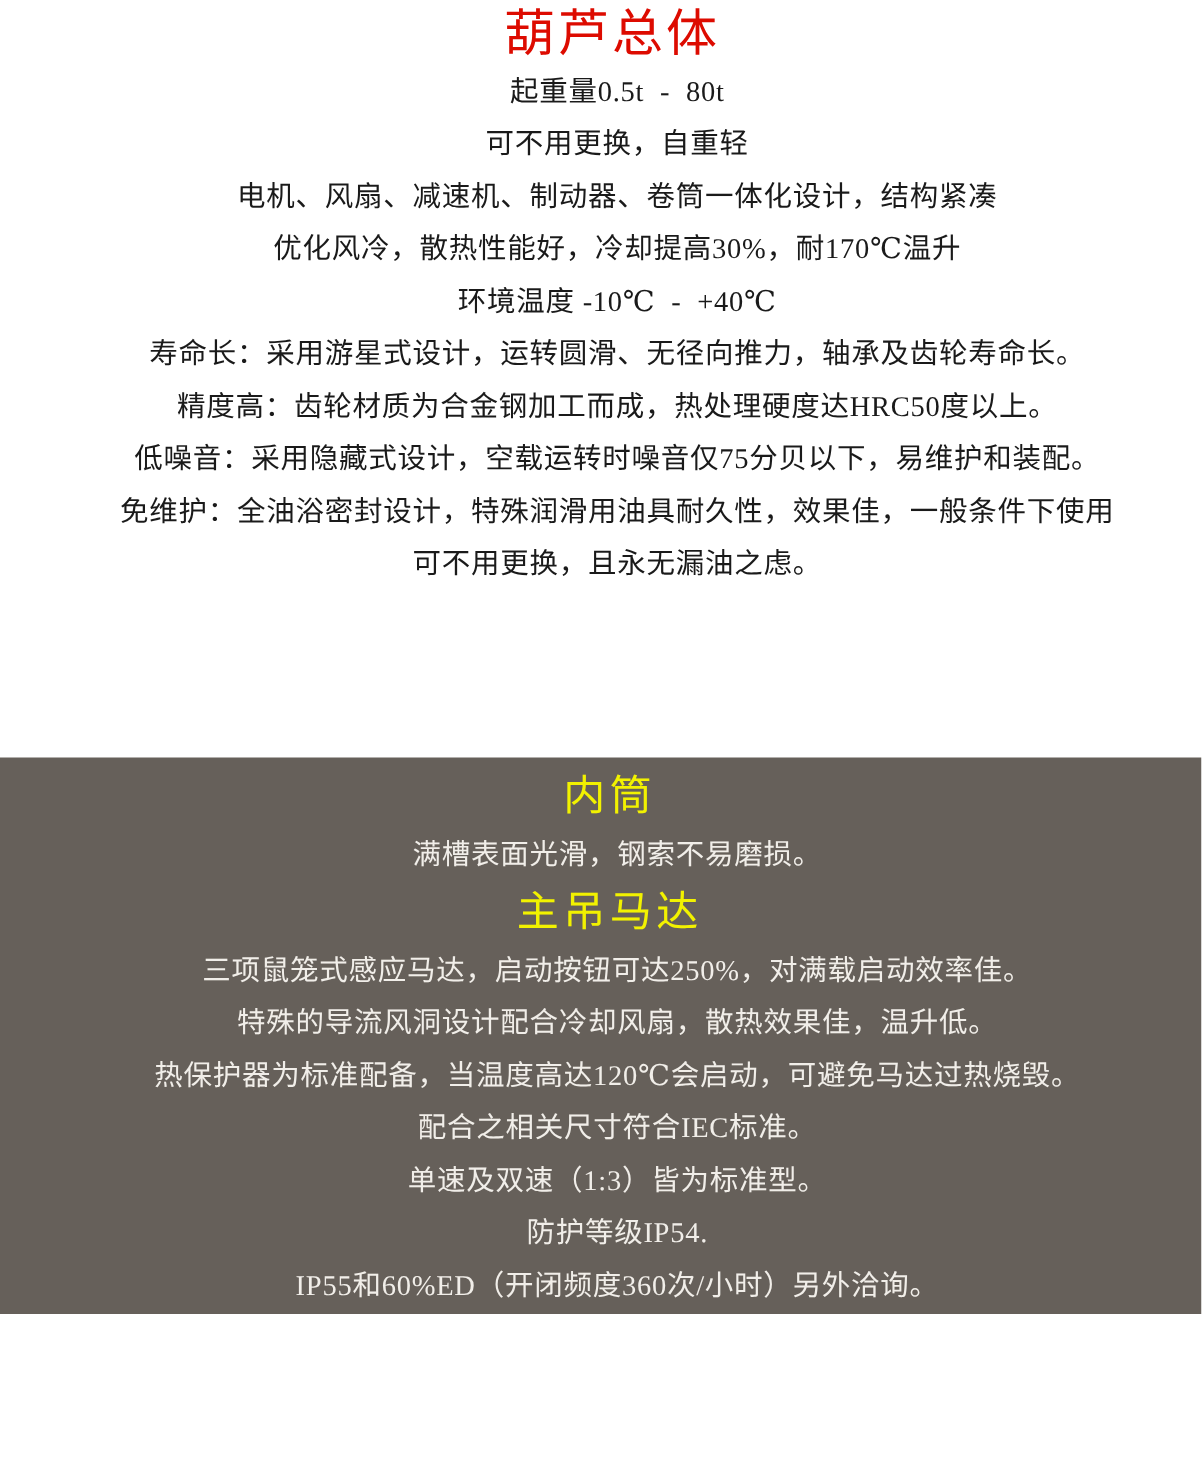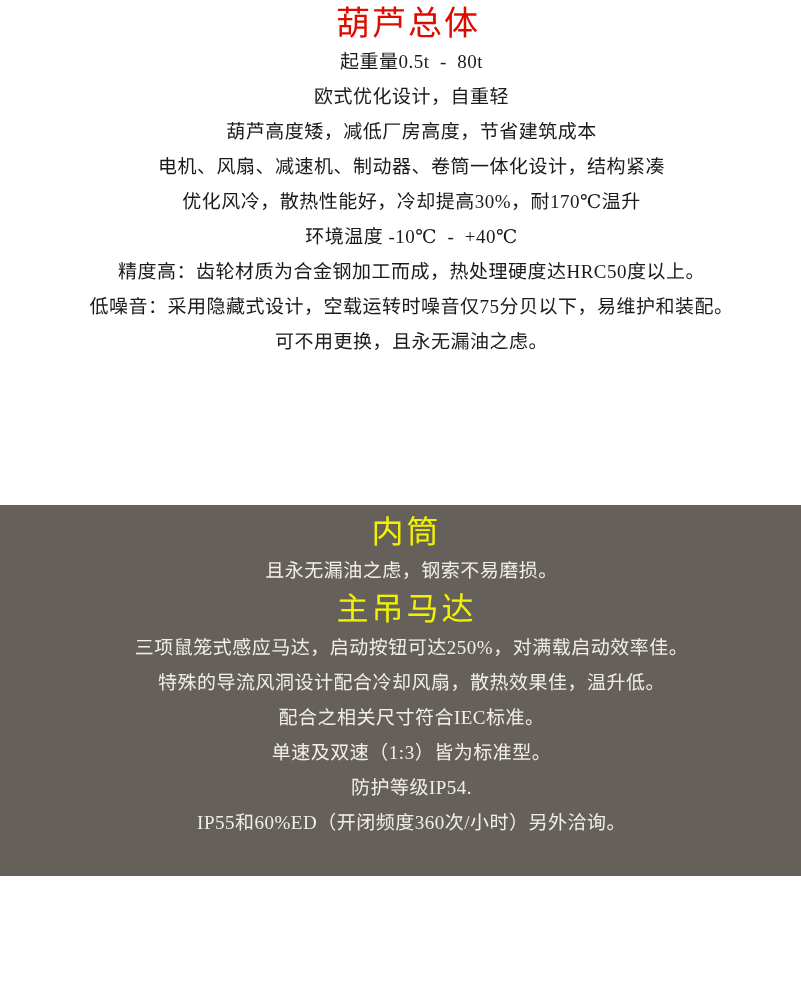--- a/index.html
+++ b/index.html
@@ -33,21 +33,21 @@
   .h-red {
     color: var(--heading-red, #dd0b00);
     font-size: 34px;
     line-height: 42px;
     letter-spacing: 2px;
     padding-left: 15px;
   }
   .h-red.first { line-height: 40px; }
   .h-yellow {
     color: var(--heading-yellow, #f2f200);
-    font-size: 32px;
+    font-size: 28px;
     line-height: 42px;
     letter-spacing: 3px;
     padding-left: 12px;
   }
   .line {
     font-size: 19px;
     line-height: 35px;
     padding-left: 22px;
     letter-spacing: 0.5px;
     white-space: pre-wrap;
@@ -62,38 +62,40 @@
   }
 </style>
 </head>
 <body>
 
 <div class="page">
 
   <section class="sec light">
     <h1 class="h-red first">葫芦总体</h1>
     <p class="line">起重量0.5t  -  80t</p>
-    <p class="line">欧式优化设计，自重轻</p>
-    <p class="line">葫芦高度矮，减低厂房高度，节省建筑成本</p>
+    <p class="line">可不用更换，自重轻</p>
     <p class="line">电机、风扇、减速机、制动器、卷筒一体化设计，结构紧凑</p>
     <p class="line">优化风冷，散热性能好，冷却提高30%，耐170℃温升</p>
     <p class="line">环境温度 -10℃  -  +40℃</p>
 
+    <p class="line">寿命长：采用游星式设计，运转圆滑、无径向推力，轴承及齿轮寿命长。</p>
     <p class="line">精度高：齿轮材质为合金钢加工而成，热处理硬度达HRC50度以上。</p>
     <p class="line">低噪音：采用隐藏式设计，空载运转时噪音仅75分贝以下，易维护和装配。</p>
+    <p class="line">免维护：全油浴密封设计，特殊润滑用油具耐久性，效果佳，一般条件下使用</p>
     <p class="line">可不用更换，且永无漏油之虑。</p>
   </section>
 
   <section class="sec dark">
     <h2 class="h-yellow">内筒</h2>
-    <p class="line">且永无漏油之虑，钢索不易磨损。</p>
+    <p class="line">满槽表面光滑，钢索不易磨损。</p>
 
     <h2 class="h-yellow">主吊马达</h2>
     <p class="line">三项鼠笼式感应马达，启动按钮可达250%，对满载启动效率佳。</p>
     <p class="line">特殊的导流风洞设计配合冷却风扇，散热效果佳，温升低。</p>
+    <p class="line">热保护器为标准配备，当温度高达120℃会启动，可避免马达过热烧毁。</p>
     <p class="line">配合之相关尺寸符合IEC标准。</p>
     <p class="line">单速及双速（1:3）皆为标准型。</p>
     <p class="line">防护等级IP54.</p>
     <p class="line">IP55和60%ED（开闭频度360次/小时）另外洽询。</p>
 
     <div class="bottom-line"></div>
   </section>
 
 </div>
 

